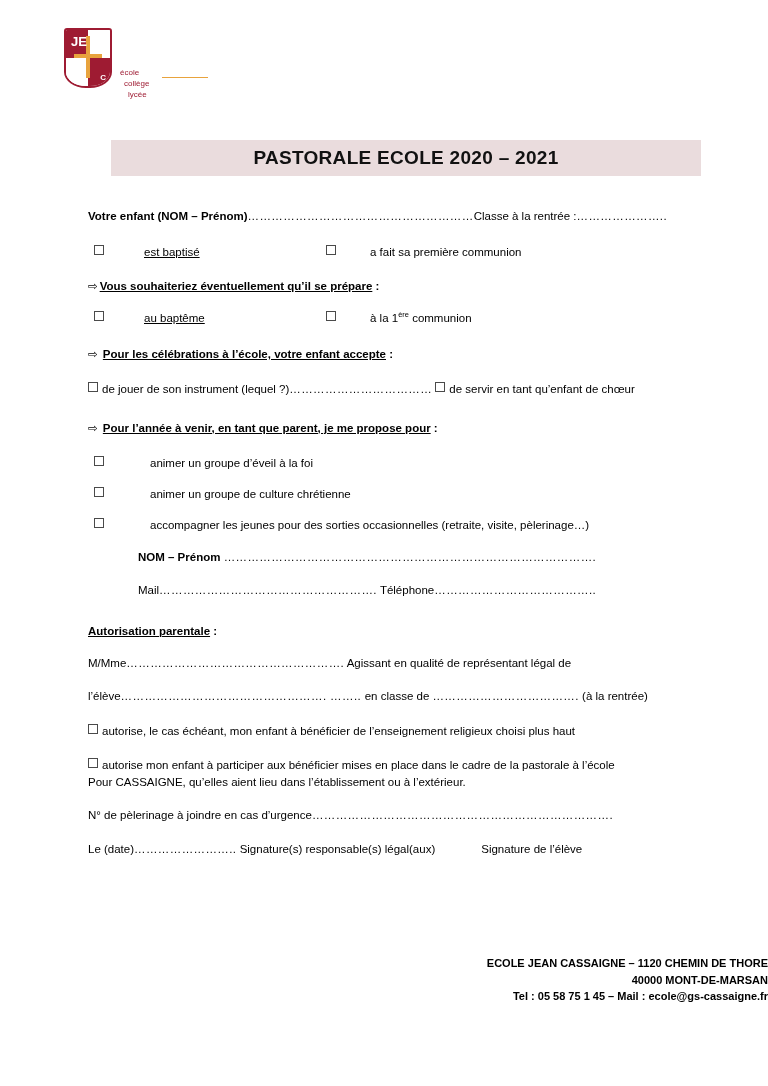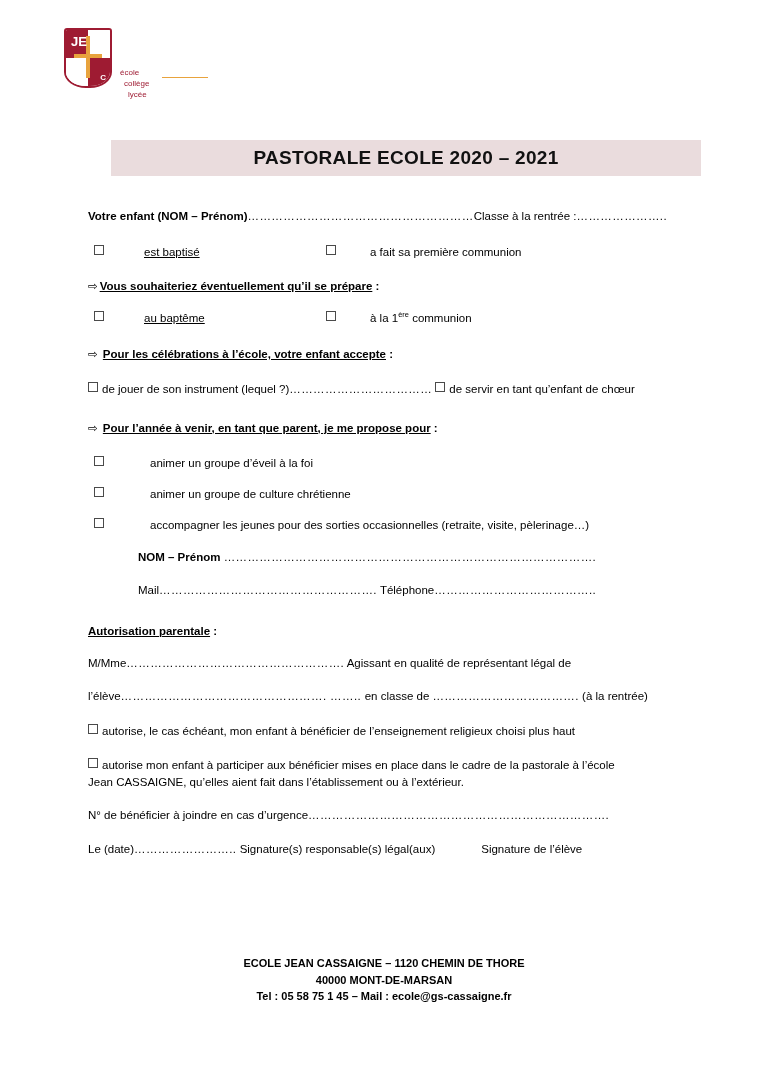--- a/index.html
+++ b/index.html
@@ -170,21 +170,21 @@
   sup { font-size: 0.65em; vertical-align: super; }
 
   .sub-indent { padding-left: 50px; }
 
   
   .footer {
     position: absolute;
     left: 0;
     top: 955px;
     width: 768px;
-    text-align: center;
+    text-align: right;
     font-size: 11px;
     font-weight: bold;
     line-height: 1.5;
   }
 </style>
 </head>
 <body>
 
 <div class="page">
 
@@ -317,27 +317,27 @@
     <div class="gap-18"></div>
 
     <div class="line">
       <span class="cb"></span><span>autorise, le cas échéant, mon enfant à bénéficier de l’enseignement religieux choisi plus haut</span>
     </div>
 
     <div class="gap-18"></div>
 
     <div class="line">
       <span class="cb"></span><span>autorise mon enfant à participer aux bénéficier mises en place dans le cadre de la pastorale à l’école</span>
-      <div>Jean CASSAIGNE, qu’elles aient fait dans l’établissement ou à l’extérieur.</div>
-    </div>
-
-    <div class="gap-16"></div>
-
-    <div class="line">
-      <span>N° de bénéficier à joindre en cas d’urgence</span><span class="dots">………………………………………………………………….</span>
+      <div>Pour CASSAIGNE, qu’elles aient lieu dans l’établissement ou à l’extérieur.</div>
+    </div>
+
+    <div class="gap-16"></div>
+
+    <div class="line">
+      <span>N° de pèlerinage à joindre en cas d’urgence</span><span class="dots">………………………………………………………………….</span>
     </div>
 
     <div class="gap-18"></div>
 
     <div class="line">
       <span>Le (date)</span><span class="dots">……………………..</span> <span>Signature(s) responsable(s) légal(aux)</span><span style="display:inline-block;width:46px"></span><span>Signature de l’élève</span>
     </div>
 
   </div>
 

